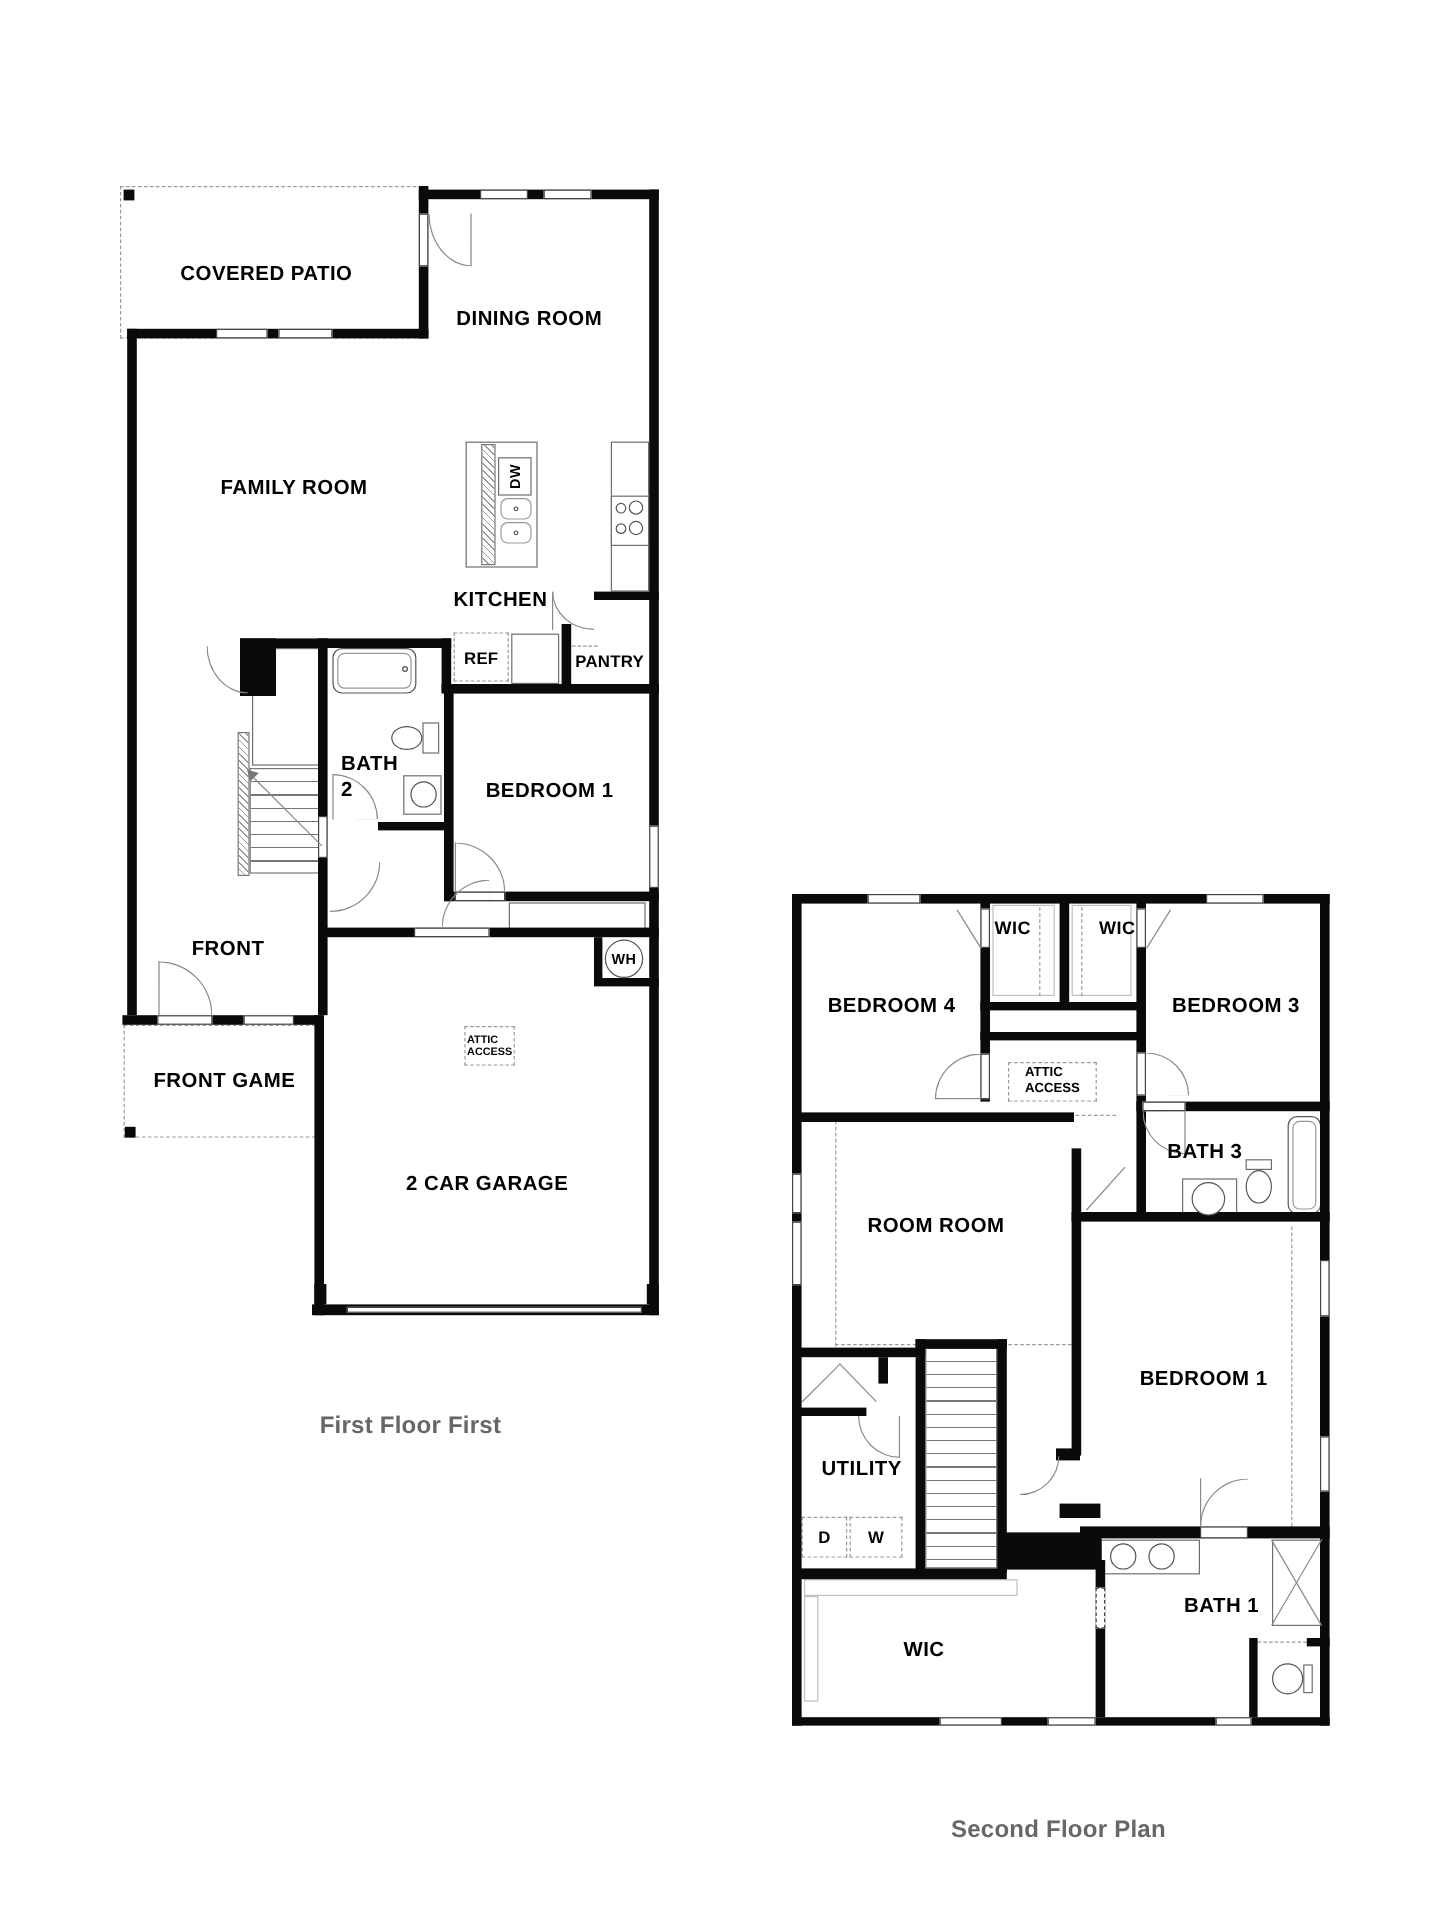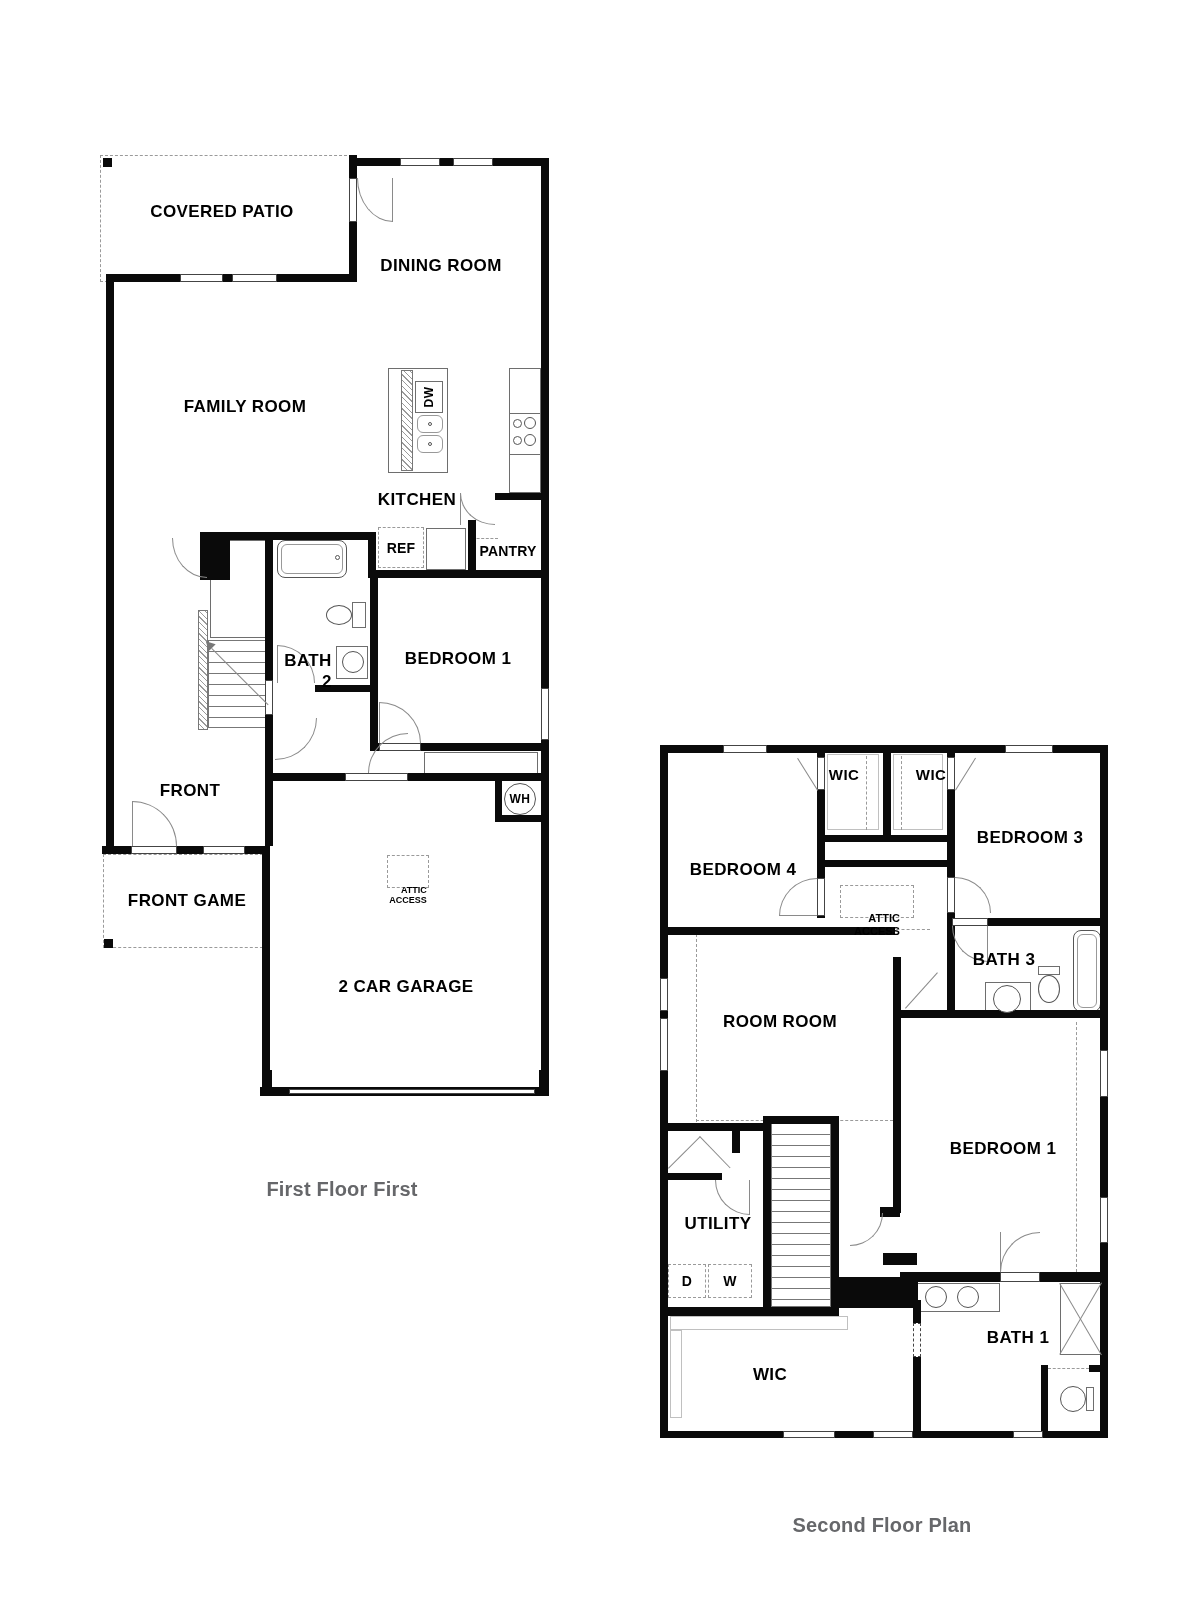--- a/index.html
+++ b/index.html
@@ -24,21 +24,21 @@
          border:1px solid #777;box-sizing:border-box;z-index:2;}
   .stairsv{position:absolute;border:1px solid #777;box-sizing:border-box;z-index:2;
            background:repeating-linear-gradient(to bottom,#fff 0 10px,#777 10px 11px);}
   .circle{position:absolute;border:1px solid #555;border-radius:50%;box-sizing:border-box;background:#fff;z-index:4;}
   .rrect{position:absolute;border:1px solid #555;border-radius:8px;box-sizing:border-box;background:#fff;z-index:2;}
   .rrect2{position:absolute;border:1px solid #999;border-radius:6px;box-sizing:border-box;z-index:2;}
   .plan-label{position:absolute;transform:translate(-50%,-50%);font-weight:bold;font-size:17px;
               letter-spacing:.4px;color:#000;white-space:nowrap;z-index:6;}
   .sm{font-size:14px;letter-spacing:.2px;}
   .xs{font-size:10px;letter-spacing:0;line-height:11px;text-align:center;}
-  .multi{white-space:normal;text-align:right;line-height:21px;margin-top:24px;}
+  .multi{white-space:normal;text-align:left;line-height:21px;}
   .vtext{transform:translate(-50%,-50%) rotate(-90deg);font-size:12px;}
   .title{position:absolute;transform:translate(-50%,-50%);color:#66676a;font-size:20px;
          font-weight:bold;letter-spacing:.2px;white-space:nowrap;z-index:6;}
   .tri{position:absolute;width:0;height:0;border-left:5px solid transparent;border-right:5px solid transparent;
        border-bottom:9px solid #777;transform:rotate(-45deg);z-index:5;}
 </style>
 </head>
 <body>
 
 <div id="canvas">
@@ -143,21 +143,21 @@
   <div class="w" style="left:495px;top:781px;width:7px;height:38px"></div>
   <div class="w" style="left:495px;top:815px;width:54px;height:7px"></div>
   <div class="circle" style="left:504px;top:783px;width:32px;height:32px"></div>
   <div class="plan-label" style="left:520px;top:799px;font-size:12px">WH</div>
   <div class="dash" style="left:387px;top:855px;width:42px;height:33px"></div>
   <div class="plan-label xs multi" style="left:408px;top:871px;font-size:9px;line-height:10px">
     <span>ATTIC</span><br>
     <span>ACCESS</span>
   </div>
 
-  <div class="plan-label" style="left:222px;top:212px">COVERED PATIO</div>
+  <div class="plan-label" style="left:222px;top:228px">COVERED PATIO</div>
   <div class="plan-label" style="left:441px;top:266px">DINING ROOM</div>
   <div class="plan-label" style="left:245px;top:407px">FAMILY ROOM</div>
   <div class="plan-label" style="left:417px;top:500px">KITCHEN</div>
   <div class="plan-label sm" style="left:508px;top:551px;font-size:14px">PANTRY</div>
   <div class="plan-label multi" style="left:308px;top:647px">
     <span>BATH</span><br>
     <span>2</span>
   </div>
   <div class="plan-label" style="left:458px;top:659px">BEDROOM 1</div>
   <div class="plan-label" style="left:190px;top:791px">FRONT</div>
@@ -263,21 +263,21 @@
   <div class="diag" style="left:1102px;top:1283px;width:83px;transform:rotate(120.3deg)"></div>
   <div class="w" style="left:1089px;top:1365px;width:19px;height:7px"></div>
   <div class="dashline-h" style="left:1048px;top:1368px;width:41px"></div>
   <div class="w" style="left:1041px;top:1365px;width:7px;height:66px"></div>
   <div class="circle" style="left:1060px;top:1386px;width:26px;height:26px"></div>
   <div class="thin" style="left:1086px;top:1387px;width:8px;height:24px"></div>
 
   <div class="lite" style="left:670px;top:1316px;width:178px;height:14px"></div>
   <div class="lite" style="left:670px;top:1330px;width:12px;height:88px"></div>
 
-  <div class="plan-label" style="left:743px;top:870px">BEDROOM 4</div>
+  <div class="plan-label" style="left:743px;top:838px">BEDROOM 4</div>
   <div class="plan-label" style="left:844px;top:774px;font-size:15px">WIC</div>
   <div class="plan-label" style="left:931px;top:774px;font-size:15px">WIC</div>
   <div class="plan-label" style="left:1030px;top:838px">BEDROOM 3</div>
   <div class="plan-label" style="left:1004px;top:960px">BATH 3</div>
   <div class="plan-label" style="left:780px;top:1022px">ROOM ROOM</div>
   <div class="plan-label" style="left:1003px;top:1149px">BEDROOM 1</div>
   <div class="plan-label" style="left:718px;top:1224px">UTILITY</div>
   <div class="plan-label" style="left:1018px;top:1338px">BATH 1</div>
   <div class="plan-label" style="left:770px;top:1375px">WIC</div>
   <div class="title" style="left:882px;top:1525px">Second Floor Plan</div>

